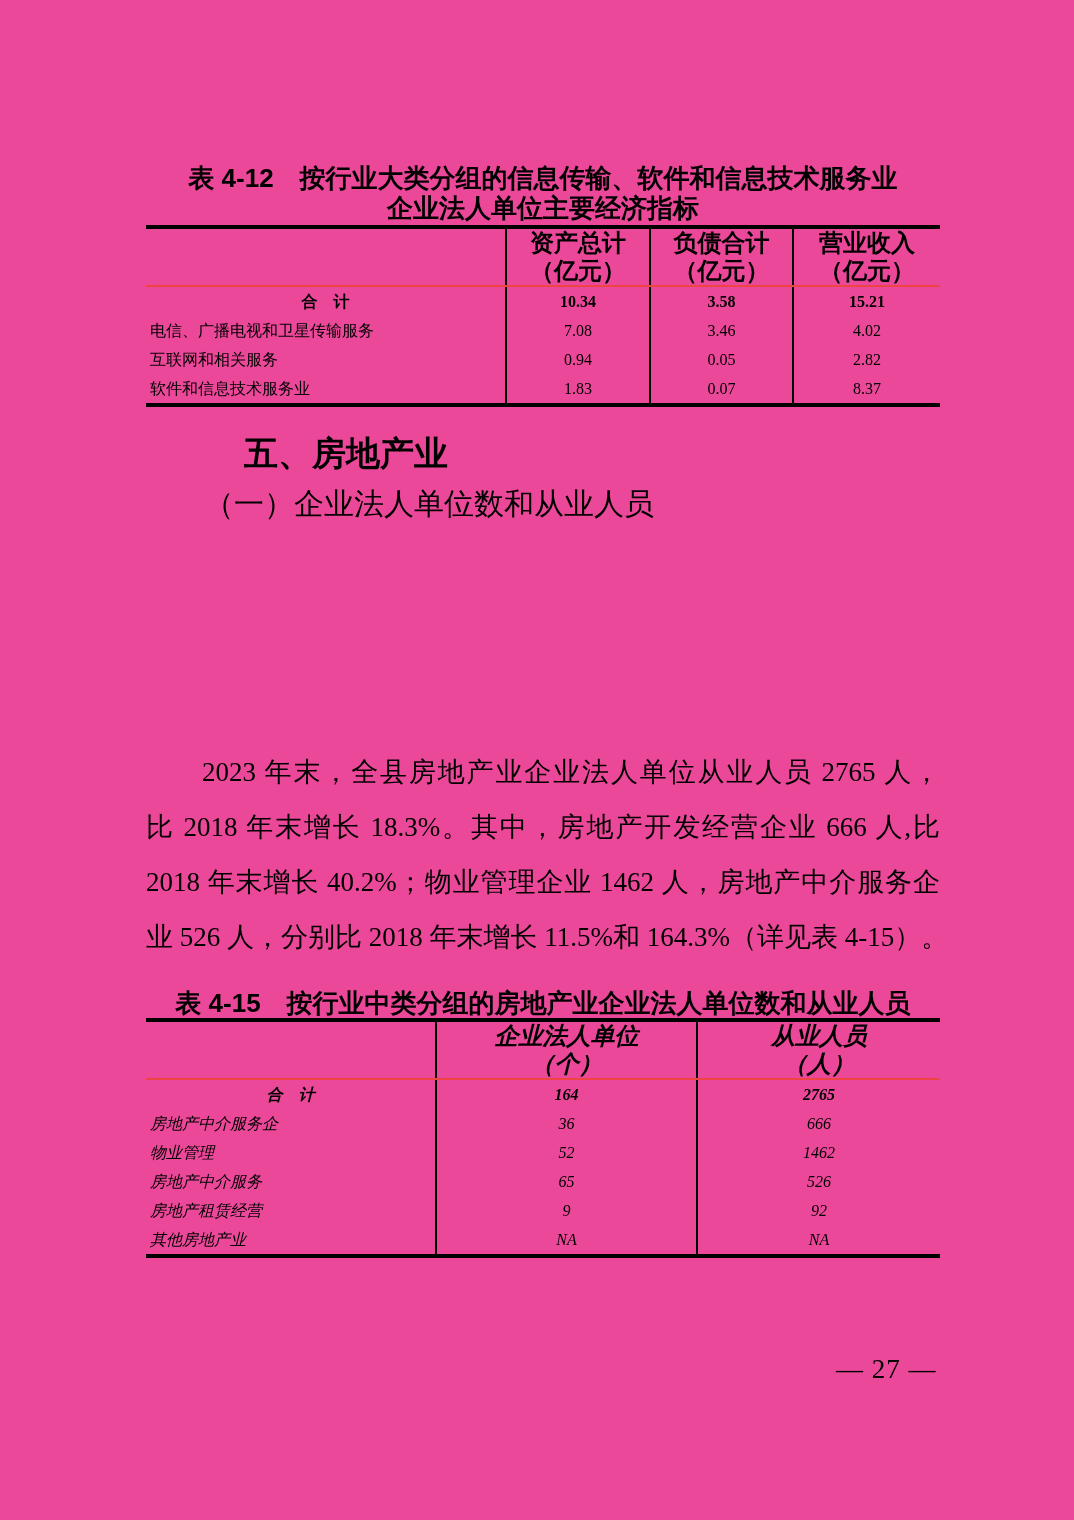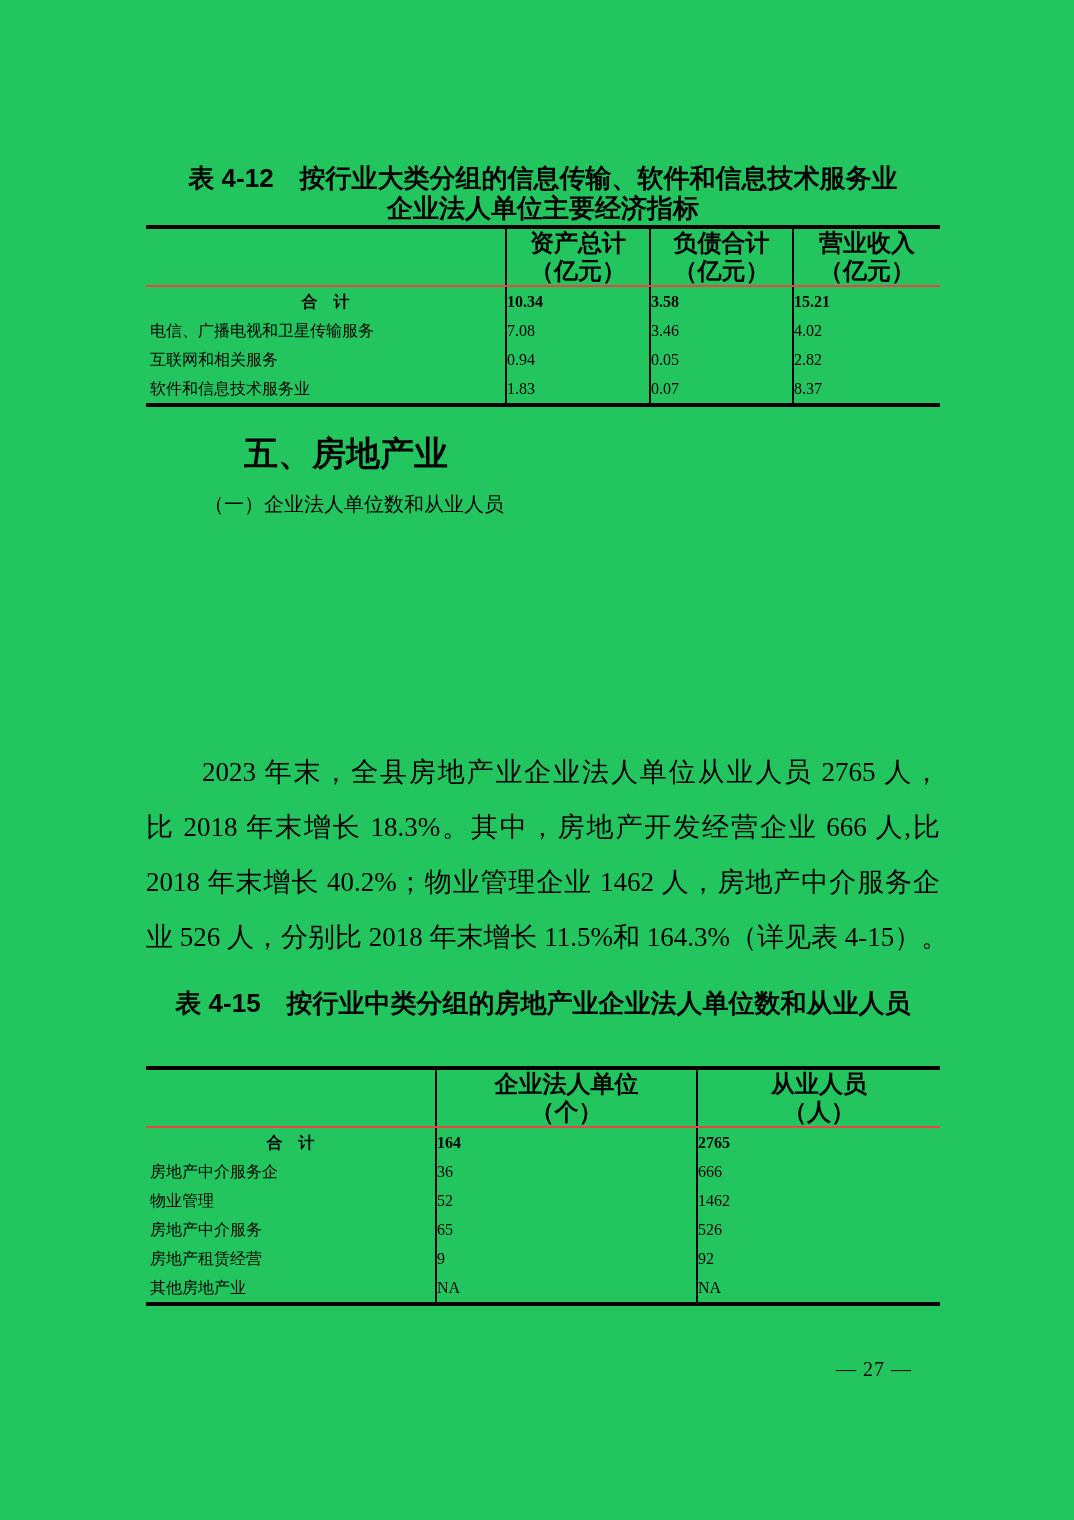--- a/index.html
+++ b/index.html
@@ -1,20 +1,20 @@
 <!DOCTYPE html>
 <html><head>
 <meta charset="utf-8">
 <style>
   * { margin:0; padding:0; box-sizing:border-box; }
   html,body { background:#ffffff; }
   .page {
     position:relative;
     width:1074px; height:1520px;
-    background:#22c55e;
+    background:#ec4899;
     color:#000;
     font-family:"Liberation Serif","DejaVu Serif",serif;
     overflow:hidden;
   }
   
   .tbl-title {
     position:absolute; left:146px; width:794px;
     text-align:center;
     font-family:"Liberation Sans","DejaVu Sans",sans-serif;
     font-weight:bold; font-size:26px; line-height:30px;
@@ -22,66 +22,66 @@
   #t412-title1 { top:163px; }
   #t412-title2 { top:193px; }
   #t415-title  { top:988px; }
   
   table.data-table {
     position:absolute; left:146px;
     border-collapse:collapse; table-layout:fixed;
     border-top:4px solid #000; border-bottom:4px solid #000;
   }
   #table-4-12 { top:225px; width:794px; }
-  #table-4-15 { top:1066px; width:794px; }
+  #table-4-15 { top:1018px; width:794px;font-style:italic; }
   .data-table thead th {
     border-bottom:2px solid #ef4444;
     height:58px; vertical-align:middle;
     font-family:"Liberation Sans","DejaVu Sans",sans-serif;
     font-weight:bold; font-size:24px; line-height:28px;
     text-align:center; padding:0;
   }
   .data-table td {
     font-size:16px; line-height:29px; height:29px;
     padding:0; vertical-align:middle;
     white-space:nowrap; overflow:visible;
   }
   .data-table td.label-cell { text-align:left; padding-left:4px; }
-  .data-table td.value-cell { text-align:left; }
+  .data-table td.value-cell { text-align:center; }
   .data-table .vline { border-left:2px solid #000; }
   tr.row-bold td { font-weight:bold; }
   tr.row-center td.label-cell { text-align:center; padding-left:0; }
   
   .section-heading {
     position:absolute; left:204px; top:433px;
     font-family:"Liberation Sans","DejaVu Sans",sans-serif;
     font-weight:bold; font-size:34px; line-height:40px;margin-left:40px;
   }
   .section-subheading {
     position:absolute; left:204px; top:486px;
-    font-size:20px; line-height:36px; font-weight:normal;
+    font-size:30px; line-height:36px; font-weight:normal;
   }
   
   .para {
     position:absolute; left:146px; width:794px;
     font-size:27px;
   }
   #paragraph-1 { top:530px; }
   #paragraph-2 { top:745px; }
   .para .pline {
     line-height:55px; height:55px;
     white-space:nowrap;
     text-align:justify; text-align-last:justify;
   }
   .para .pline.line-first { text-indent:56px; }
   .para .pline.line-last  { text-align-last:left; }
   
   .page-number {
     position:absolute; left:836px; top:1354px;
-    font-size:20px; line-height:30px;
+    font-size:27px; line-height:30px;
     letter-spacing:1px;
   }
 </style>
 </head>
 <body>
 
 <div class="page">
 
   <div id="t412-title1" class="tbl-title">表 4-12　按行业大类分组的信息传输、软件和信息技术服务业</div>
   <div id="t412-title2" class="tbl-title">企业法人单位主要经济指标</div>

